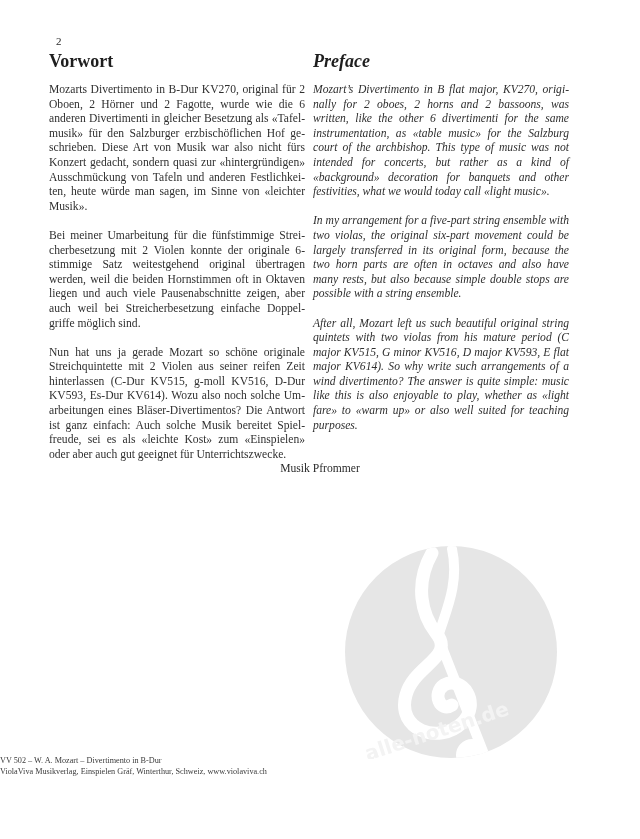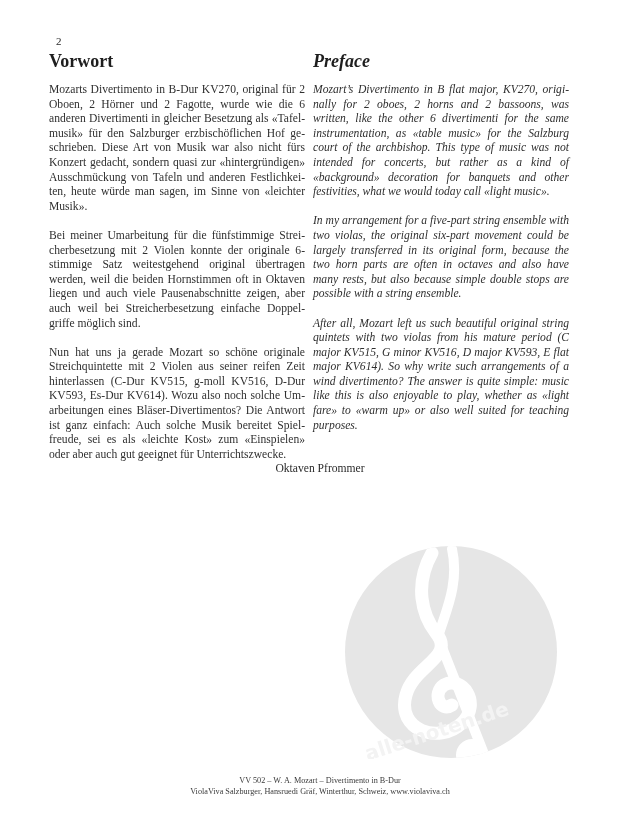--- a/index.html
+++ b/index.html
@@ -27,22 +27,22 @@
     }
     .col.right .para { font-style: italic; }
     .signature {
       position: absolute; left: 0; width: 640px; top: 462px;
       text-align: center; font-size: 11.6px; line-height: 14px;
     }
     .watermark {
       position: absolute; left: 344px; top: 545px; width: 214px; height: 214px;
     }
     .footer {
-      position: absolute; left: 0; width: 640px; top: 775px;
-      text-align: center; font-size: 8.2px; line-height: 11px; color: #3a3a3a;
+      position: absolute; left: 0; width: 640px; top: 755px;
+      font-size: 8.2px; line-height: 11px; color: #3a3a3a;
     }
   </style>
 </head>
 <body>
 
 <div class="page-number">2</div>
 
 <div class="col left">
   <h2 class="heading">Vorwort</h2>
   <p class="para">Mozarts Divertimento in B-Dur KV270, original für 2 Oboen, 2 Hörner und 2 Fagotte, wurde wie die 6 anderen Divertimenti in gleicher Besetzung als «Tafel­musik» für den Salzburger erzbischöflichen Hof ge­schrieben. Diese Art von Musik war also nicht fürs Konzert gedacht, sondern quasi zur «hintergründigen» Ausschmückung von Tafeln und anderen Festlichkei­ten, heute würde man sagen, im Sinne von «leichter Musik».</p>
@@ -50,21 +50,21 @@
   <p class="para">Nun hat uns ja gerade Mozart so schöne originale Streichquintette mit 2 Violen aus seiner reifen Zeit hinterlassen (C-Dur KV515, g-moll KV516, D-Dur KV593, Es-Dur KV614). Wozu also noch solche Um­arbeitungen eines Bläser-Divertimentos? Die Antwort ist ganz einfach: Auch solche Musik bereitet Spiel­freude, sei es als «leichte Kost» zum «Einspielen» oder aber auch gut geeignet für Unterrichtszwecke.</p>
 </div>
 
 <div class="col right">
   <h2 class="heading">Preface</h2>
   <p class="para">Mozart’s Divertimento in B flat major, KV270, origi­nally for 2 oboes, 2 horns and 2 bassoons, was written, like the other 6 divertimenti for the same instrumen­tation, as «table music» for the Salzburg court of the archbishop. This type of music was not intended for concerts, but rather as a kind of «background» dec­oration for banquets and other festivities, what we would today call «light music».</p>
   <p class="para">In my arrangement for a five-part string ensemble with two violas, the original six-part movement could be largely transferred in its original form, because the two horn parts are often in octaves and also have many rests, but also because simple double stops are possible with a string ensemble.</p>
   <p class="para">After all, Mozart left us such beautiful original string quintets with two violas from his mature period (C major KV515, G minor KV516, D major KV593, E flat major KV614). So why write such arrangements of a wind divertimento? The answer is quite simple: music like this is also enjoyable to play, whether as «light fare» to «warm up» or also well suited for teaching purposes.</p>
 </div>
 
-<div class="signature">Oktaven Pfrommer</div>
+<div class="signature">Musik Pfrommer</div>
 
 <div class="watermark">
   <svg width="214" height="214" viewBox="0 0 214 214">
     <defs>
       <clipPath id="wmclip">
           <circle cx="107" cy="107" r="106"></circle>
         </clipPath>
     </defs>
     <circle cx="107" cy="107" r="106" fill="#e6e6e6"></circle>
     <g clip-path="url(#wmclip)" fill="none" stroke="#ffffff" stroke-linecap="round">
@@ -72,14 +72,14 @@
       <path d="M 88 8 C 70 40, 78 70, 92 88 C 112 112, 70 120, 62 150 C 52 185, 95 200, 118 178 C 138 158, 118 130, 100 140 C 88 148, 96 168, 108 160" stroke-width="13"></path>
       <path d="M 108 4 C 116 40, 100 70, 94 92 L 142 214" stroke-width="10"></path>
       <circle cx="128" cy="210" r="16" fill="#ffffff" stroke="none"></circle>
     </g>
     <text id="wm-text" x="90" y="188" transform="rotate(-18 107 175)" text-anchor="middle" font-family="DejaVu Sans, sans-serif" font-size="20" font-weight="bold" fill="#f3f3f3">alle-noten.de</text>
   </svg>
 </div>
 
 <div class="footer">
   <div>VV 502 – W. A. Mozart – Divertimento in B-Dur</div>
-  <div>ViolaViva Salzburger, Hansruedi Gräf, Winterthur, Schweiz, www.violaviva.ch</div>
+  <div>ViolaViva Musikverlag, Einspielen Gräf, Winterthur, Schweiz, www.violaviva.ch</div>
 </div>
 
 </body></html>

